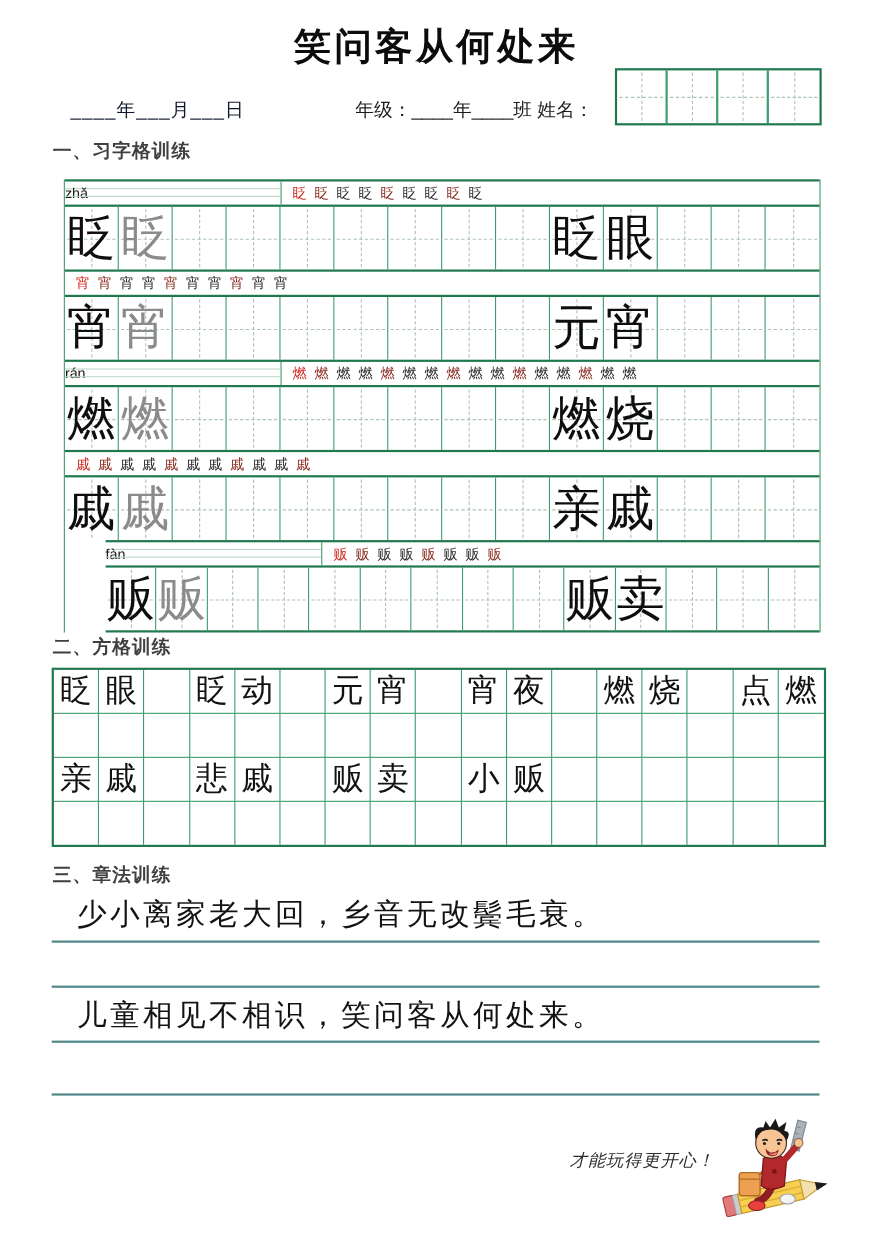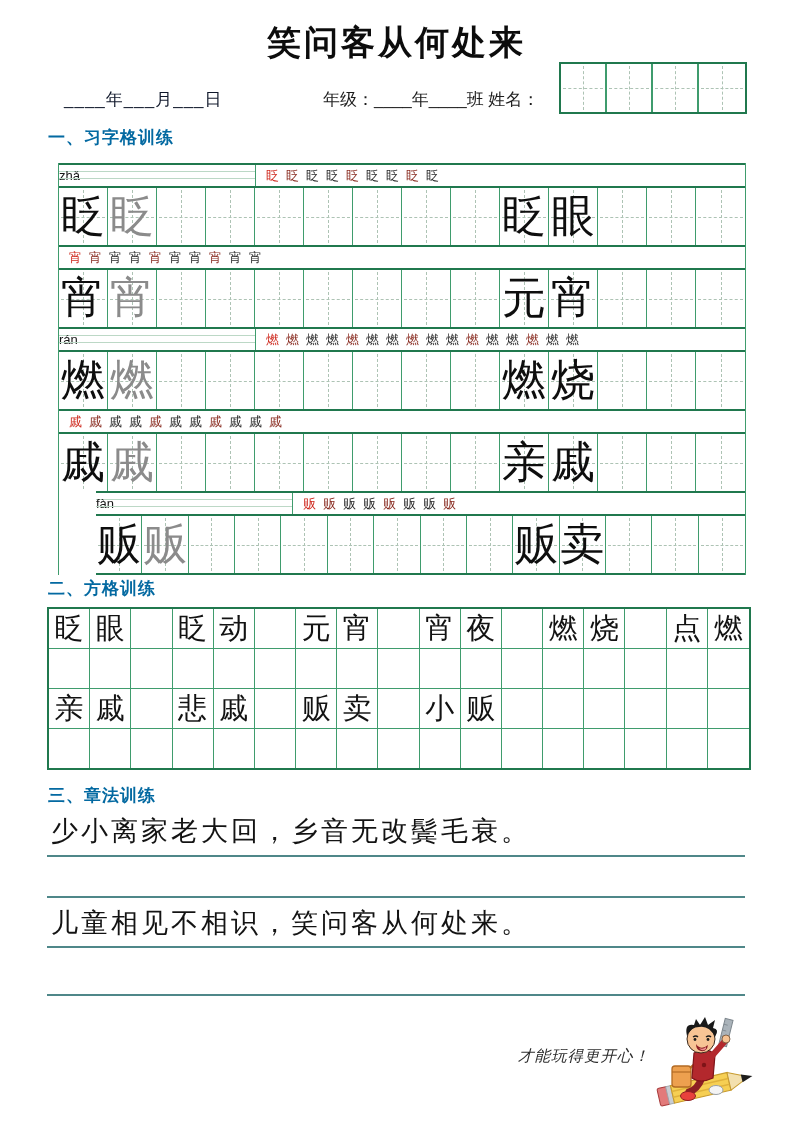--- a/index.html
+++ b/index.html
@@ -21,21 +21,21 @@
   #title{top:20px;left:0;width:100%;text-align:center;font-size:34px;font-weight:bold;letter-spacing:3px;color:#0c0c0c;}
   #date-line{top:88px;left:64px;font-size:17px;letter-spacing:1px;color:#0f172a;}
   #class-line{top:88px;left:323px;font-size:17px;color:#1c1c1c;}
   #name-grid{top:62px;left:559px;width:184px;height:48px;display:grid;grid-template-columns:repeat(4,1fr);border:2px solid var(--grid-green-dark);background:#fff;}
   .tian{position:relative;border-right:2px solid var(--grid-green);}
   .tian:last-child{border-right:none;}
   .tian::before{content:"";position:absolute;left:50%;top:2px;bottom:2px;border-left:1px dashed var(--dash-gray);}
   .tian::after{content:"";position:absolute;top:50%;left:2px;right:2px;border-top:1px dashed var(--dash-gray);}
 
   
-  .sec-title{font-size:17px;font-weight:bold;color:#0369a1;letter-spacing:1px;}
+  .sec-title{font-size:17px;font-weight:bold;color:#404040;letter-spacing:1px;}
   #sec1-title{top:126px;left:48px;}
   #sec2-title{top:577px;left:48px;}
   #sec3-title{top:784px;left:48px;}
 
   
   #sec1{top:163px;left:58px;width:686px;border-left:1px solid var(--grid-green);border-right:1px solid var(--grid-green);}
   .prow{border-top:2px solid var(--grid-green-dark);}
   .prow:last-child{border-bottom:2px solid var(--grid-green-dark);margin-left:37px;}
   .phead{display:flex;height:21px;border-bottom:2px solid var(--grid-green-dark);}
   .pybox{width:196px;position:relative;border-right:1px solid var(--grid-green);display:flex;align-items:center;}
@@ -54,21 +54,21 @@
   .ch{position:relative;font-family:"Liberation Serif","DejaVu Serif",serif;font-size:44px;line-height:1;color:#0e0e0e;z-index:1;}
   .ch.trace{color:var(--trace-gray);}
 
   
   #sec2{top:607px;left:47px;width:700px;border:2px solid var(--grid-green-dark);display:grid;grid-template-columns:repeat(17,1fr);background:#fff;}
   .sq{height:39px;border-right:1px solid var(--grid-green);border-bottom:1px solid var(--grid-green);display:flex;align-items:center;justify-content:center;font-family:"Liberation Serif","DejaVu Serif",serif;font-size:29px;line-height:1;color:#121212;}
   .sq:nth-child(17n){border-right:none;}
   .sq:nth-child(n+52){border-bottom:none;}
 
   
-  .sentence{left:51px;font-family:"Liberation Serif","DejaVu Serif",serif;font-size:27px;letter-spacing:3px;color:#131313;line-height:1.2;}
+  .sentence{left:70px;font-family:"Liberation Serif","DejaVu Serif",serif;font-size:27px;letter-spacing:3px;color:#131313;line-height:1.2;}
   #sent1{top:815px;}
   #sent2{top:907px;}
   .wline{left:47px;width:698px;height:0;border-top:2px solid var(--line-teal);}
   #wl1{top:855px;} #wl2{top:896px;} #wl3{top:946px;} #wl4{top:994px;}
 
   
   #page-num{top:1143px;left:0;width:100%;text-align:center;font-size:17px;color:#0e0e0e;letter-spacing:1px;}
   #mascot-text{top:1038px;left:440px;width:210px;text-align:right;font-family:"Liberation Serif","DejaVu Serif",serif;font-style:italic;font-size:15.5px;line-height:35px;color:#2b2b2b;letter-spacing:1px;}
   #mascot{top:1016px;left:650px;width:118px;height:102px;}
 </style>

